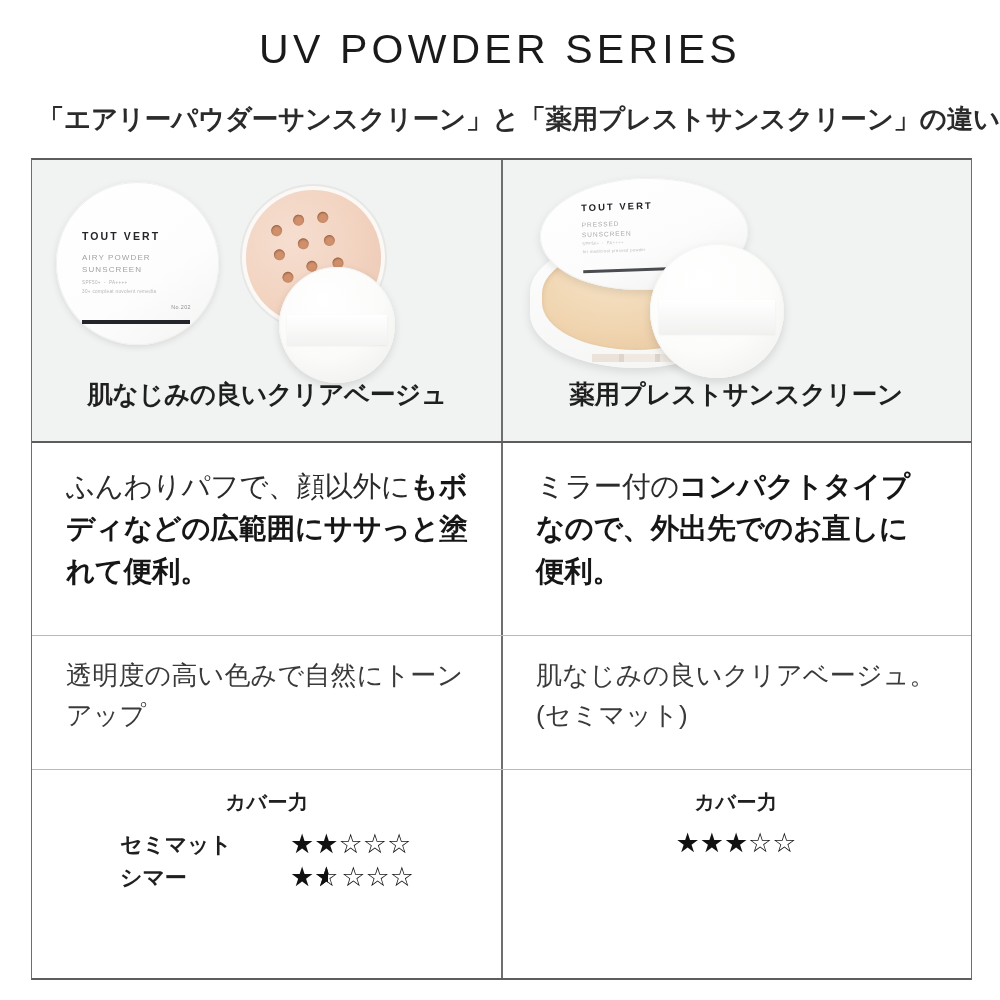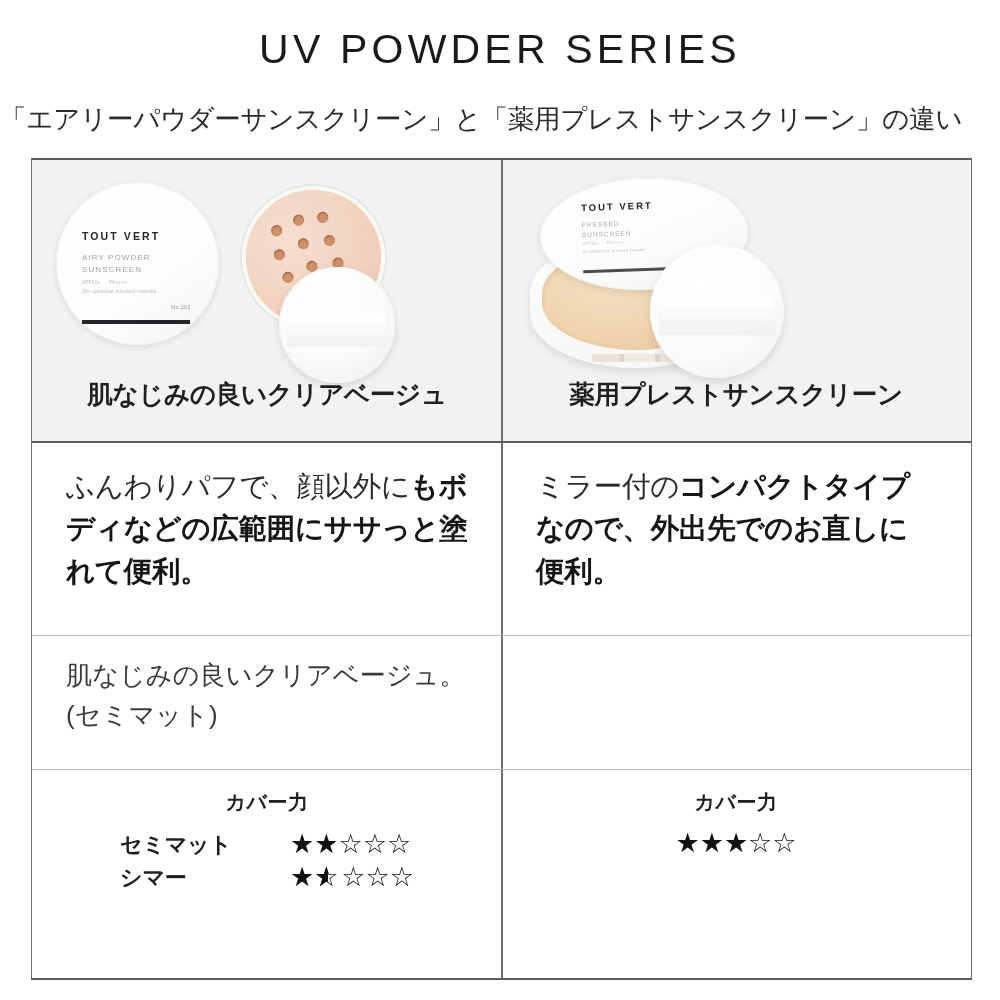--- a/index.html
+++ b/index.html
@@ -15,22 +15,22 @@
   
   .title {
     position: absolute; left: 0; top: 27px; width: 1000px;
     text-align: center;
     font-size: 41px; font-weight: 300; letter-spacing: 4.2px;
     color: #1a1a1a; line-height: 1.1;
     font-family: "Liberation Sans", "DejaVu Sans", sans-serif;
   }
   .subtitle {
     position: absolute; left: 0; top: 101px; width: 1000px;
-    text-align: left;
-    font-size: 26.5px; font-weight: 400; letter-spacing: -0.2px;
+    text-align: right;
+    font-size: 26.5px; font-weight: 700; letter-spacing: -0.2px;
     color: #2b2b2b;
   }
 
   
   .table {
     position: absolute; left: 31px; top: 158px;
     width: 941px; height: 822px;
     border-top: 2.5px solid #5d5d5d;
     border-bottom: 2.5px solid #5d5d5d;
     border-left: 1.6px solid #6e6e6e;
@@ -295,20 +295,23 @@
       </div>
       <div class="cell right">
         <div class="desc">
           <span>ミラー付の</span><b>コンパクトタイプなので、外出先でのお直しに便利。</b>
         </div>
       </div>
     </div>
 
     <div class="row row-color">
       <div class="vdiv"></div>
+      <div class="cell left">
+        <div class="colr">透明度の高い色みで自然にトーンアップ</div>
+      </div>
       <div class="cell right">
         <div class="colr">肌なじみの良いクリアベージュ。(セミマット)</div>
       </div>
     </div>
 
     <div class="row row-cover">
       <div class="vdiv"></div>
 
       <div class="cell left">
         <div class="cover">

